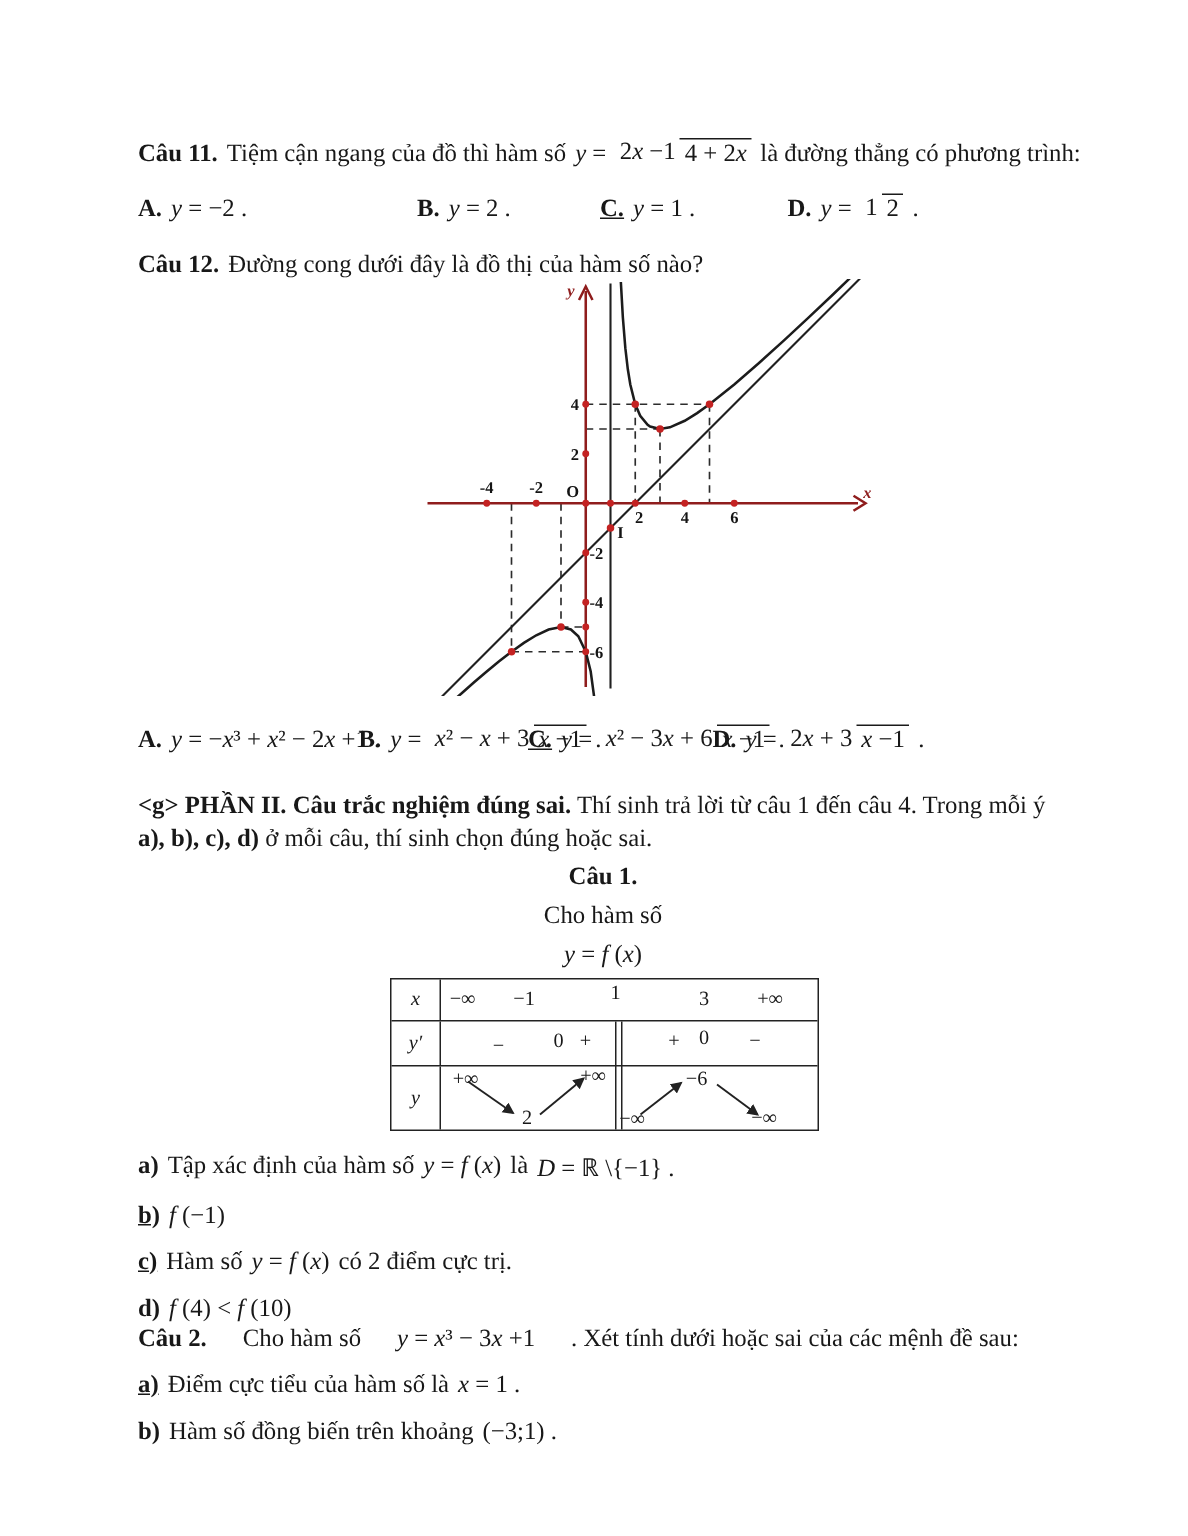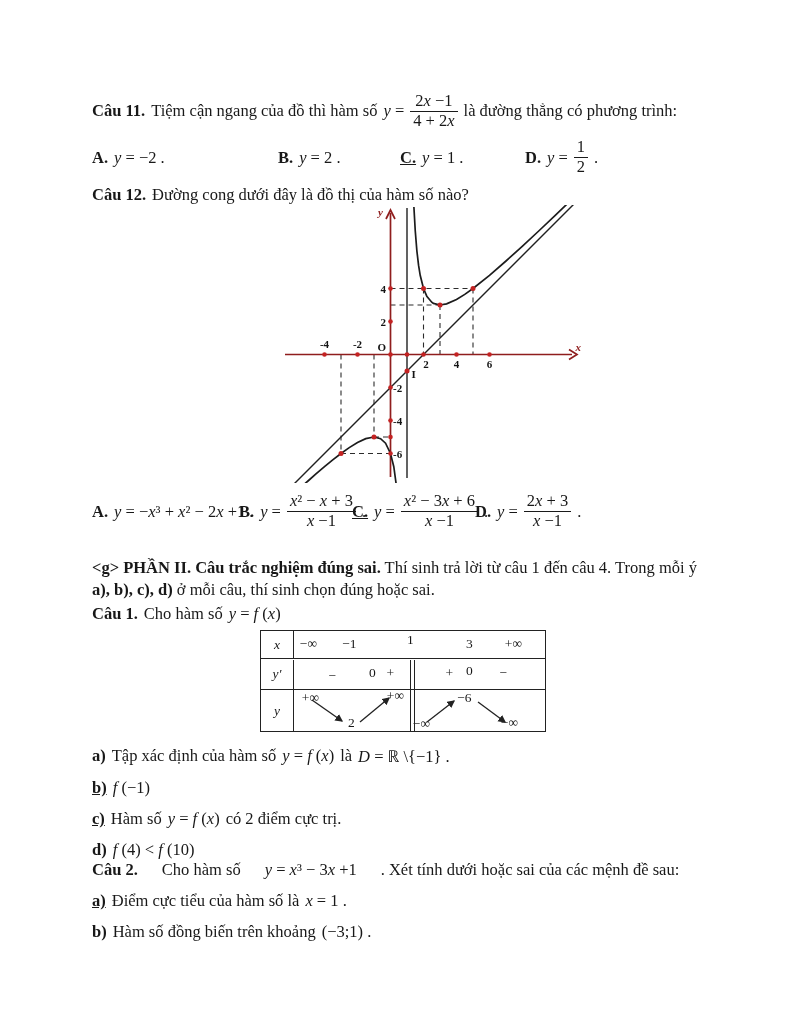--- a/index.html
+++ b/index.html
@@ -5,33 +5,33 @@
   html,body{margin:0;padding:0;}
   body{
     width:792px;height:1024px;background:#ffffff;position:relative;overflow:hidden;
     font-family:"Liberation Serif",serif;font-size:16.5px;color:#181818;
   }
   .page{position:absolute;left:92px;top:92px;width:620px;}
   b,.bold{font-weight:bold;text-align:center;}
   .ul{text-decoration:underline;}
   .qline{display:flex;align-items:center;gap:6px;flex-wrap:nowrap;white-space:nowrap;}
   .math{white-space:nowrap;}
-  .frac{display:inline-flex;flex-direction:column;text-align:center;vertical-align:middle;line-height:1.15;}
+  .frac{display:inline-flex;flex-direction:row;text-align:center;vertical-align:middle;line-height:1.15;}
   .frac .den{border-top:1.2px solid #1a1a1a;}
   .frac .num,.frac .den{padding:0 3px;display:block;}
   
   .opts{display:grid;align-items:center;margin-top:2px;}
   .opts .opt{display:inline-flex;align-items:center;gap:6px;white-space:nowrap;}
   .opts-q11{grid-template-columns:186px 122px 125px 1fr;height:50px;}
   .opts-q12{grid-template-columns:147px 113px 123px 1fr;height:54px;}
   .opt .lbl{font-weight:bold;}
   
   .graph-wrap{margin:0 0 0 190px;width:300px;height:278px;}
   
-  .part2{margin:18px 0 0 0;line-height:1.32;}
+  .part2{margin:6px 0 0 0;line-height:1.32;}
   
   .bbt{position:relative;margin:6px 0 0 168px;width:284px;height:100px;
        border:1.6px solid #222;font-size:13.5px;}
   .bbt .row{position:absolute;left:0;right:0;}
   .bbt .r1{top:0;height:27px;border-bottom:1.4px solid #222;}
   .bbt .r2{top:28.4px;height:29px;border-bottom:1.4px solid #222;}
   .bbt .r3{top:58.8px;height:41.2px;}
   .bbt .hcell{position:absolute;left:0;top:0;bottom:0;width:32px;border-right:1.4px solid #222;
        display:flex;align-items:center;justify-content:center;font-style:italic;}
   .bbt .vals{position:absolute;left:33.4px;right:0;top:0;bottom:0;}
@@ -191,21 +191,21 @@
         <span class="den"><i>x</i> −1</span>
       </span>
       <span>.</span>
     </span>
   </div>
 
   <p class="part2">
     <b>&lt;g&gt; PHẦN II. Câu trắc nghiệm đúng sai.</b><span> Thí sinh trả lời từ câu 1 đến câu 4. Trong mỗi ý </span><b>a), b), c), d)</b><span> ở mỗi câu, thí sinh chọn đúng hoặc sai.</span>
   </p>
 
-  <div class="qline" style="margin-top:4px;">
+  <div class="qline" style="margin-top:4px;flex-direction:column;">
     <b>Câu 1.</b>
     <span>Cho hàm số</span>
     <span class="math"><i>y</i> = <i>f</i> (<i>x</i>)</span>
   </div>
 
   <div class="bbt">
     <div class="row r1">
       <span class="hcell">
           <i>x</i>
         </span>

